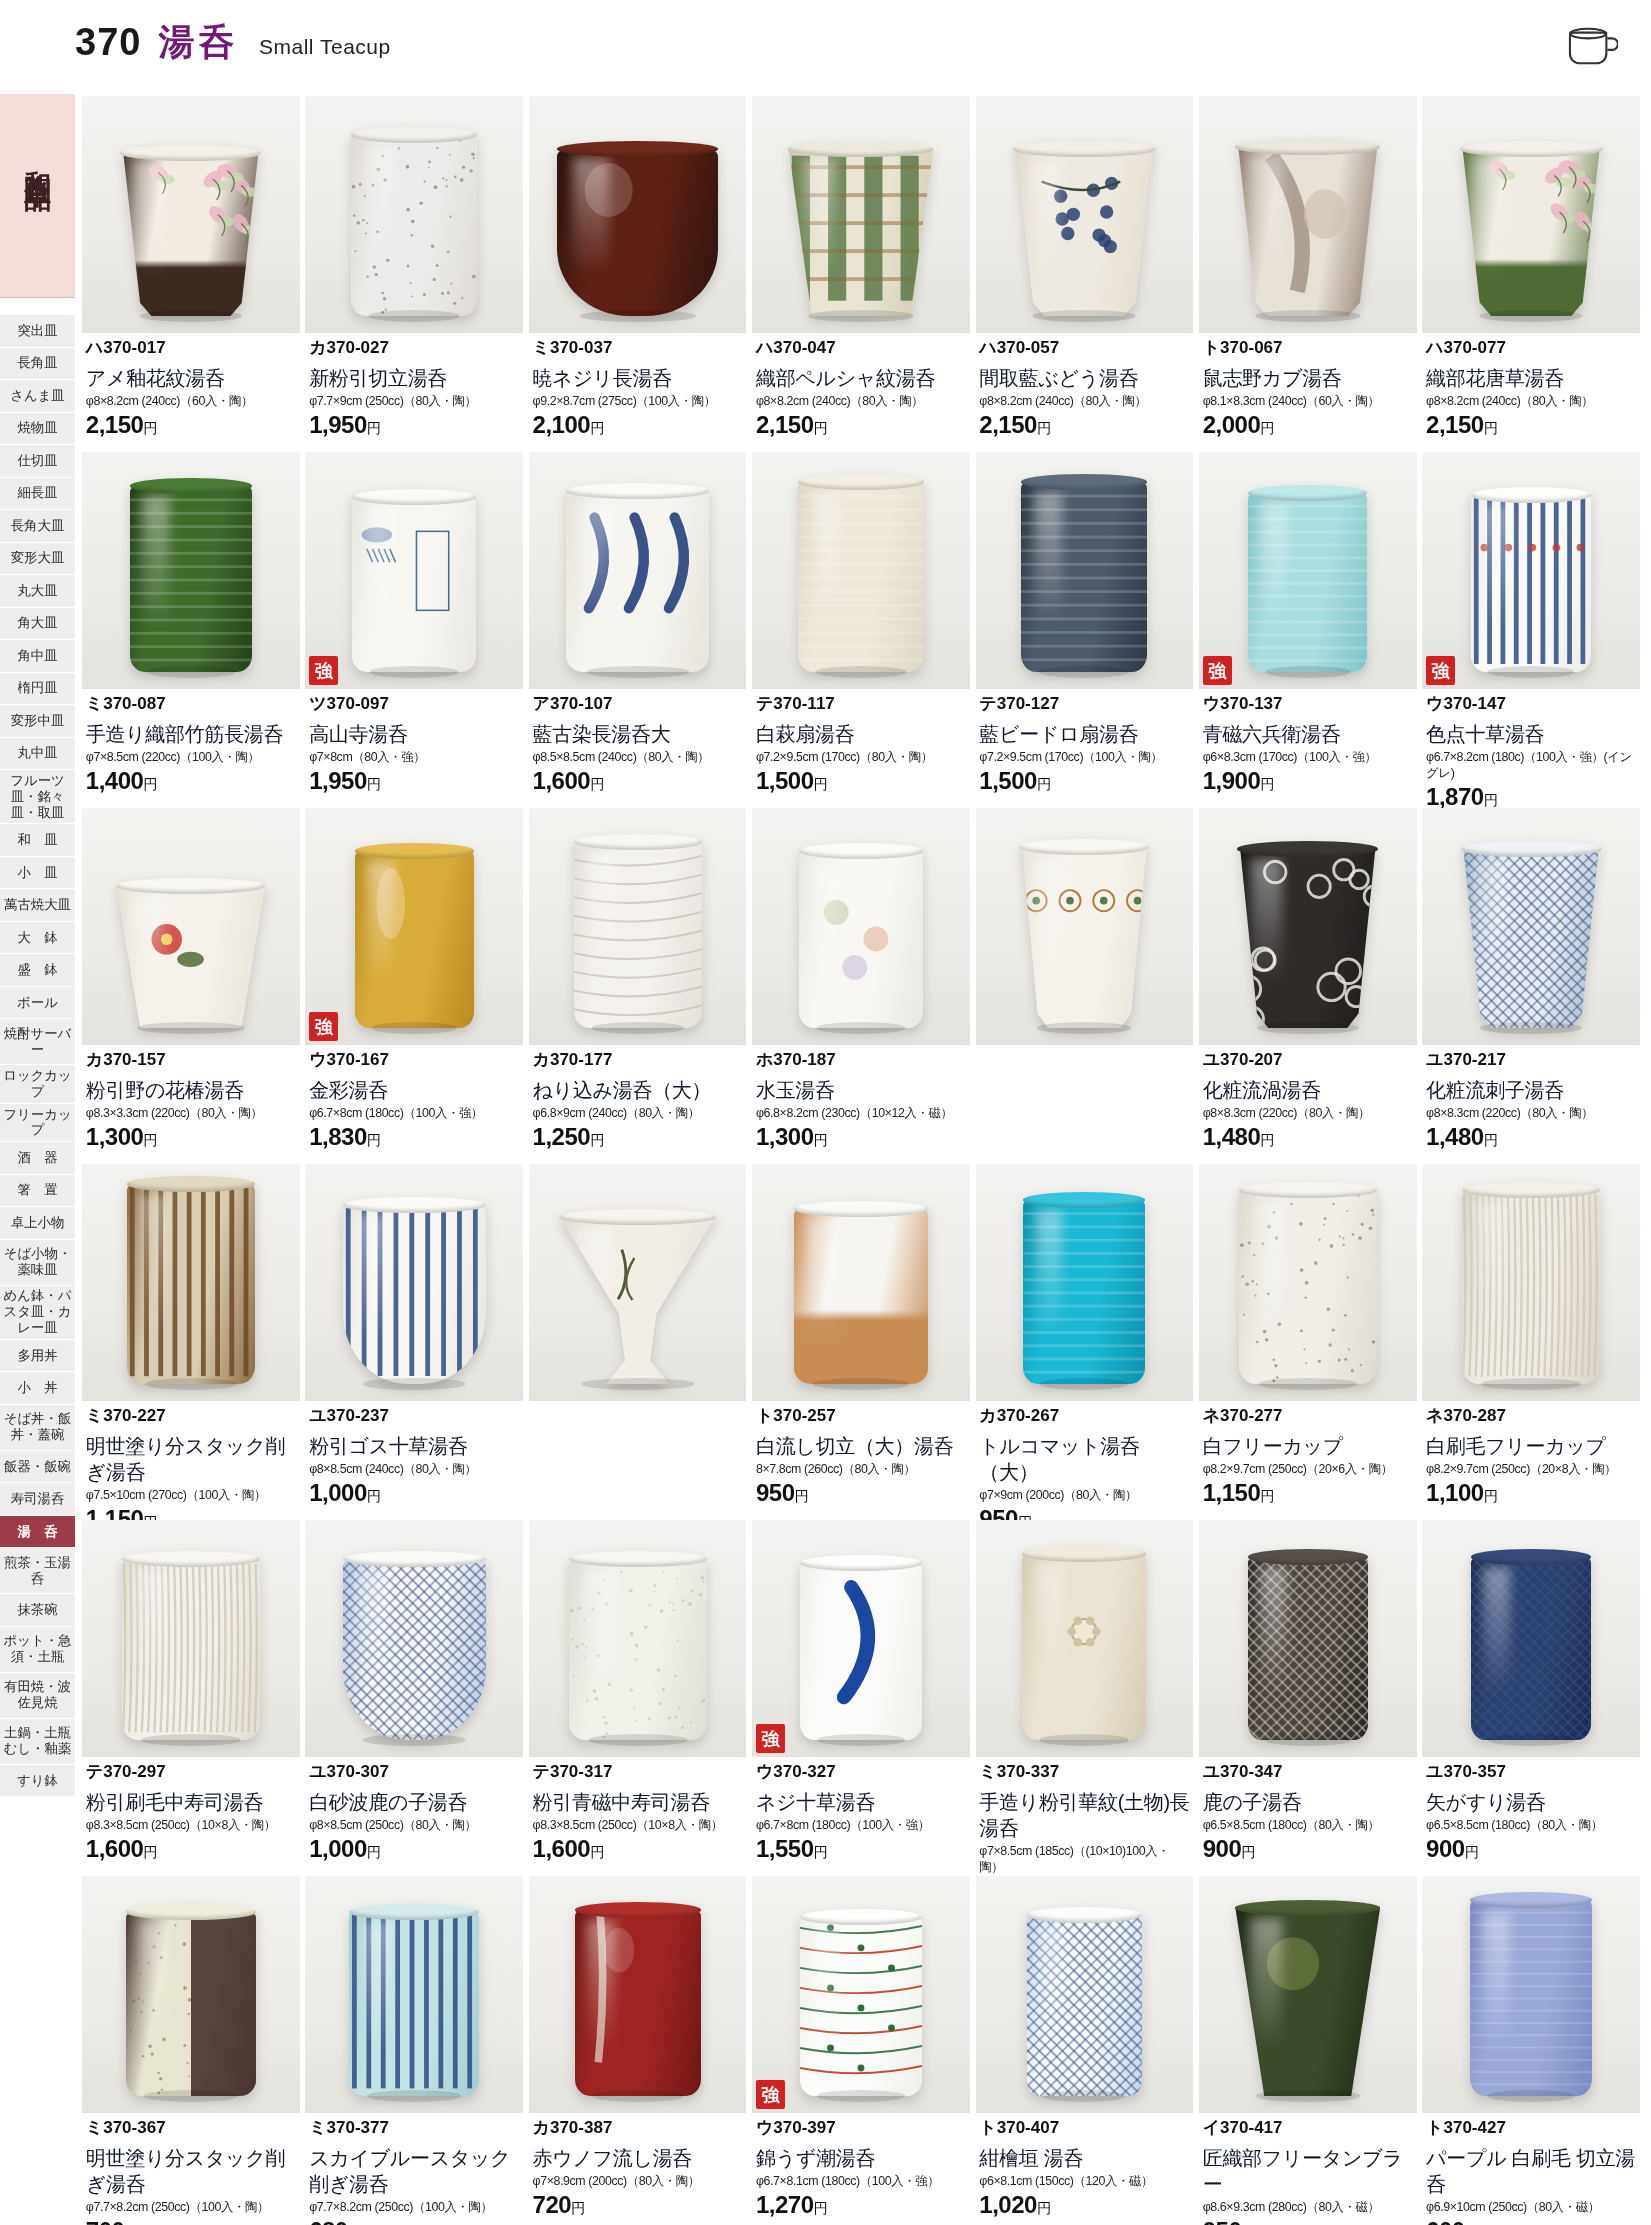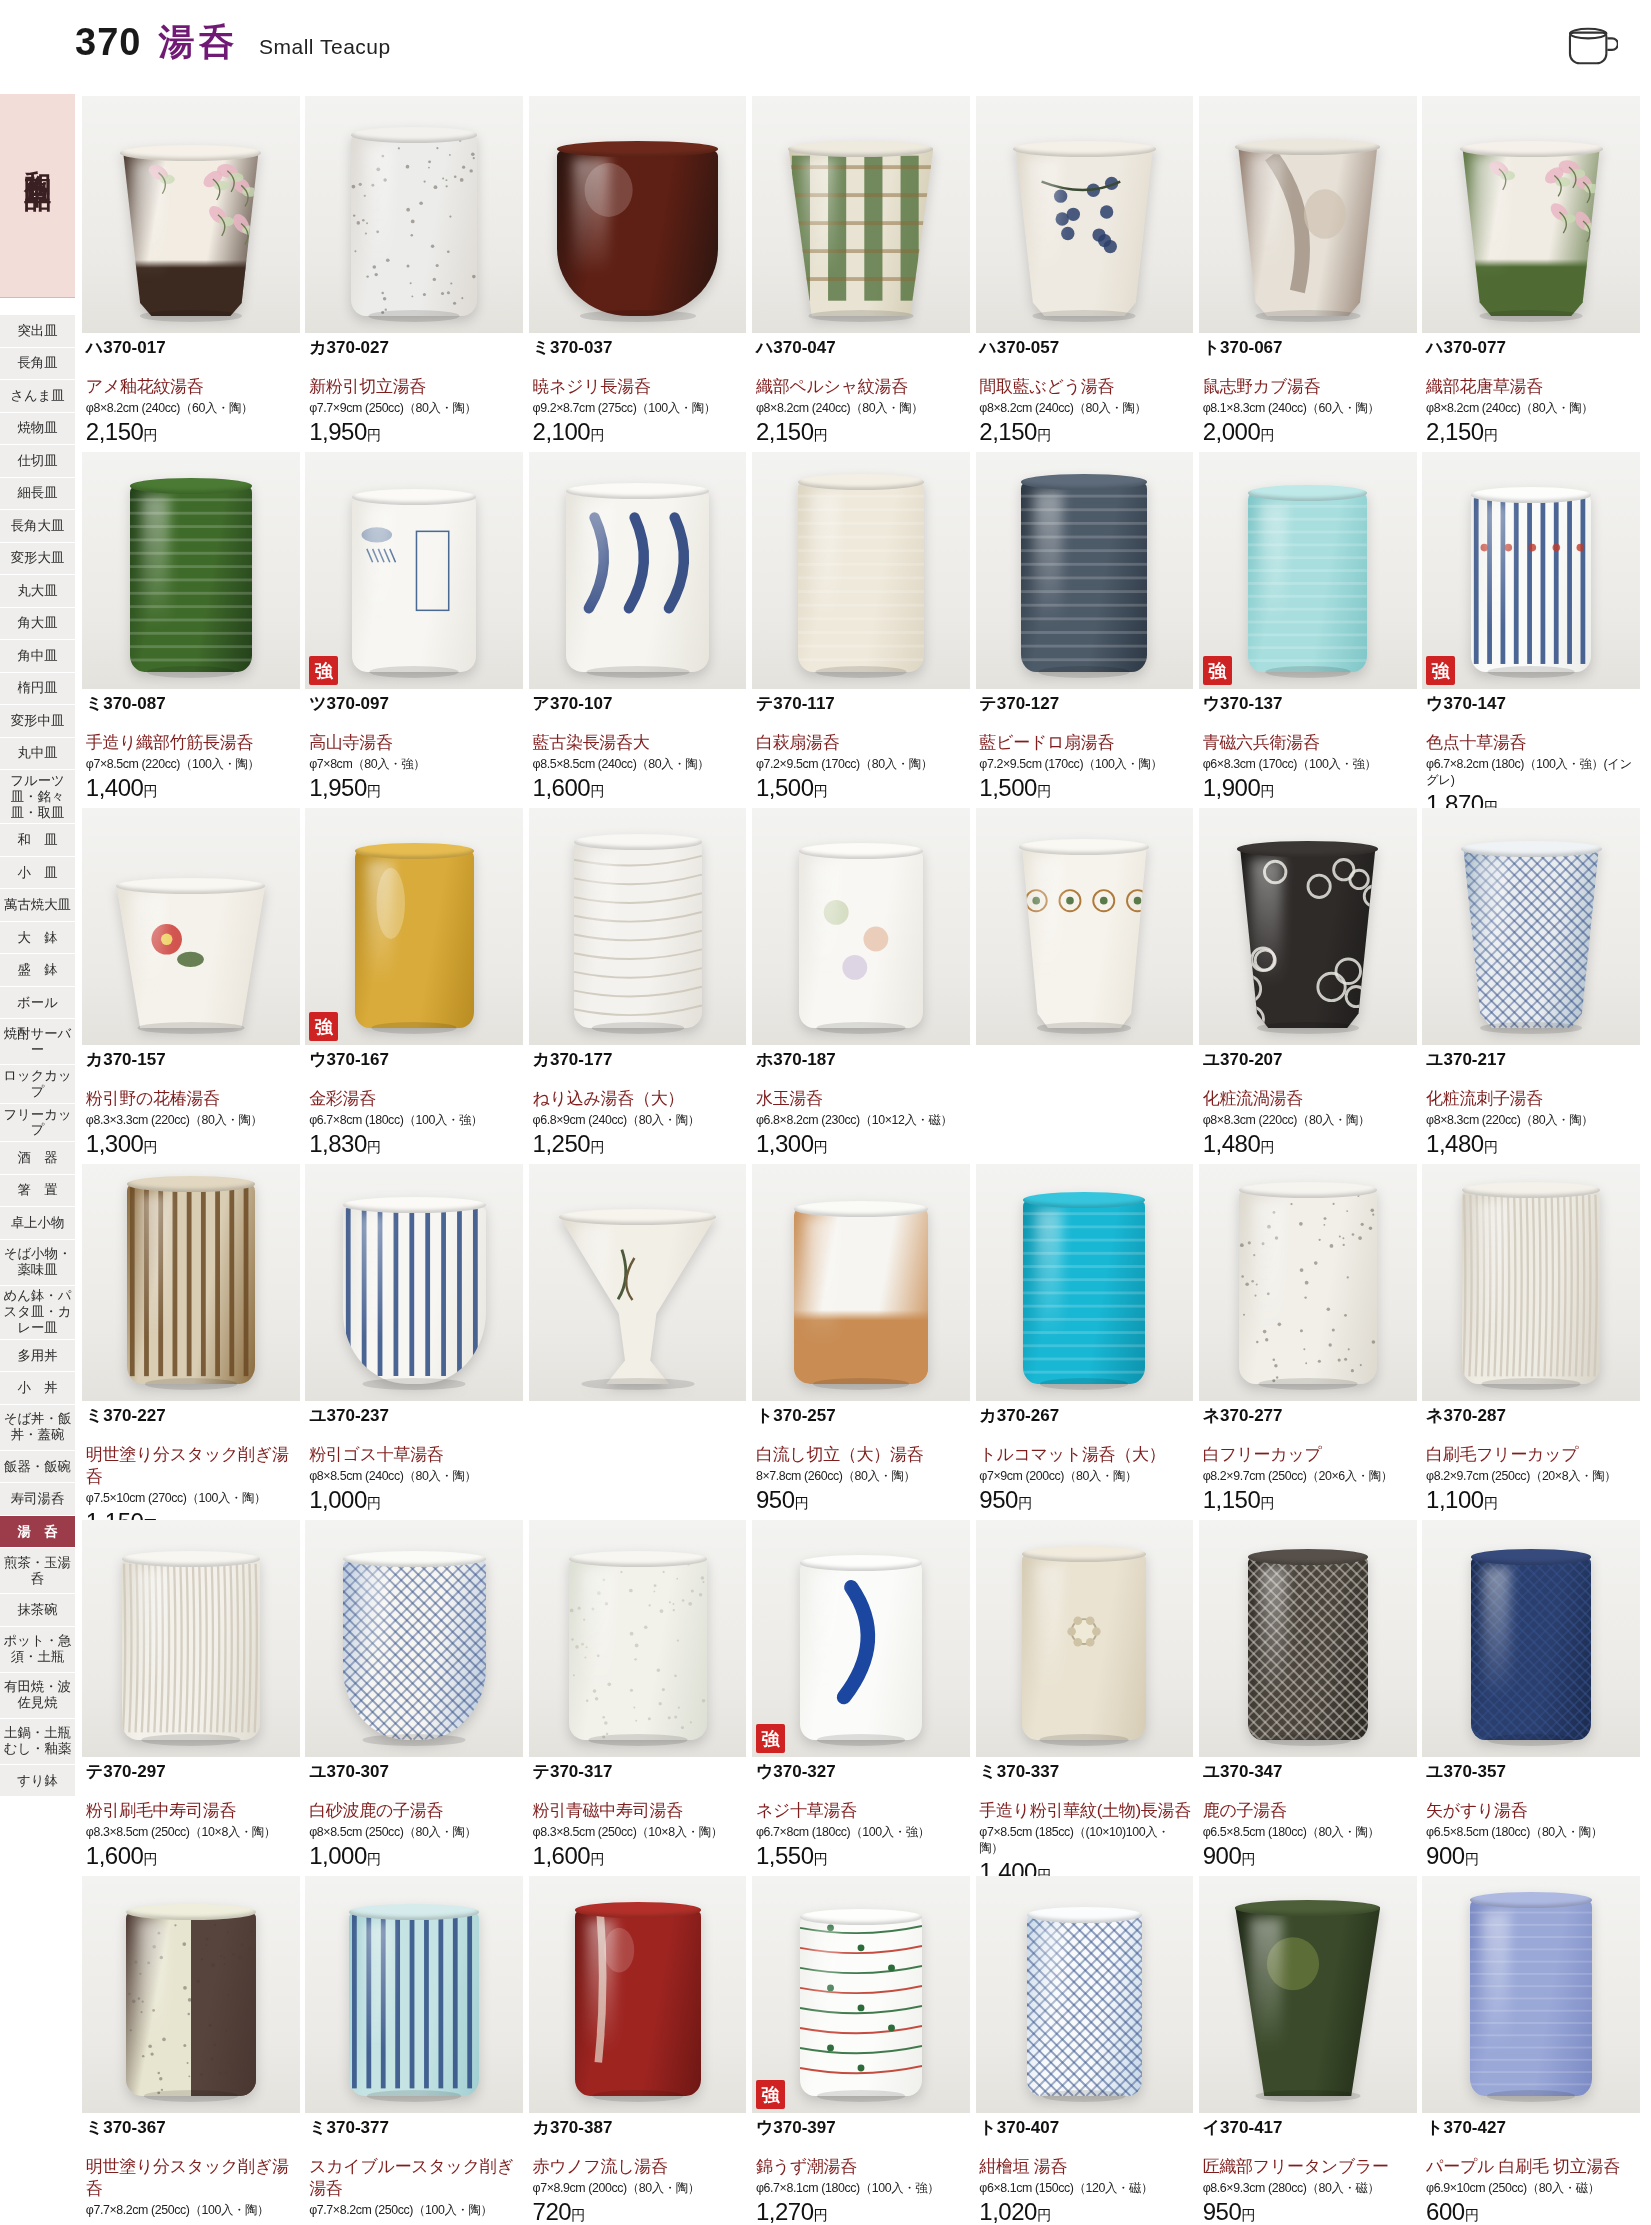--- a/index.html
+++ b/index.html
@@ -101,33 +101,33 @@
     display:flex; align-items:center; justify-content:center;
     border-radius:1.9px;
     z-index:5;
   }
   .info { padding:3.8px 1.9px 0 3.8px; }
   .code {
     font-size:17px; font-weight:bold; color:#111; letter-spacing:0px;
     line-height:1.25;
   }
   .name {
-    font-size:17px; color:#7f1d1d; line-height:1.3; margin-top:18px;
+    font-size:20px; color:#0f172a; line-height:1.3; margin-top:7px;
     letter-spacing:-0.3px;
   }
   .spec {
     font-size:12.4px; color:#222; line-height:1.3; margin-top:1.9px;
     letter-spacing:-0.4px;
   }
   .price {
     margin-top:1.9px;
     font-size:14.3px; color:#111;
   }
   .price b {
-    font-size:24px; font-weight:normal; letter-spacing:-0.5px;
+    font-size:24px; font-weight:bold; letter-spacing:-0.5px;
   }
 
   
   .cup {
     position:relative;
     margin-bottom:17px;
     filter:drop-shadow(0 5.7px 5.7px rgba(0,0,0,0.16));
   }
   .cup .body {
     position:relative;

